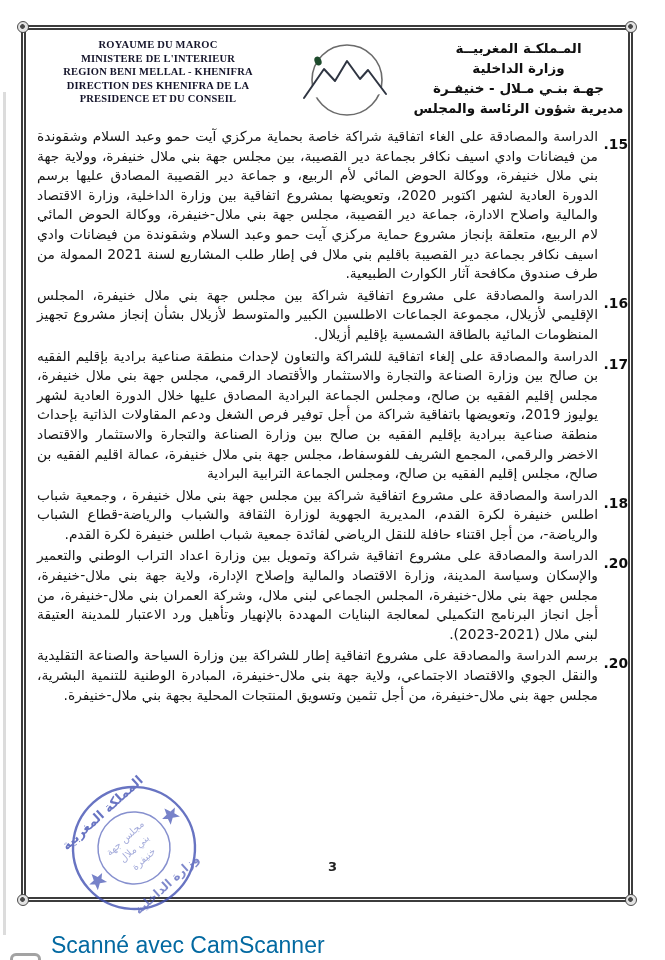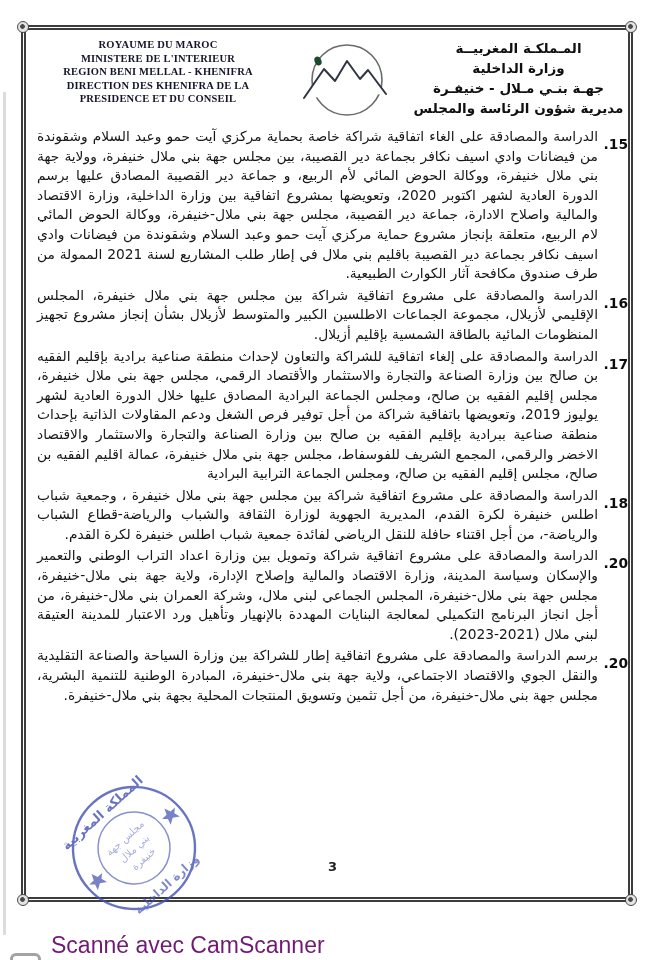--- a/index.html
+++ b/index.html
@@ -56,21 +56,21 @@
   }
 
   
   .wm{position:absolute;left:10px;top:911px;display:flex;align-items:center;gap:10px;}
   .cs-badge{
     width:31px;height:26px;border:3px solid #a3a3a3;border-radius:6px;
     display:flex;align-items:center;justify-content:center;
     font-family:"Liberation Sans",sans-serif;font-weight:bold;font-size:14px;color:#b5b5b5;
     box-sizing:border-box;background:#fff;margin-top:42px;
   }
-  .wm-text{font-family:"Liberation Sans",sans-serif;font-size:23px;color:#701a75;}
+  .wm-text{font-family:"Liberation Sans",sans-serif;font-size:23px;color:#0369a1;}
 </style>
 </head>
 <body>
 
 <div class="scan-edge"></div>
 
 <div class="frame">
   <div class="ball tl"></div>
   <div class="ball tr"></div>
   <div class="ball bl"></div>

